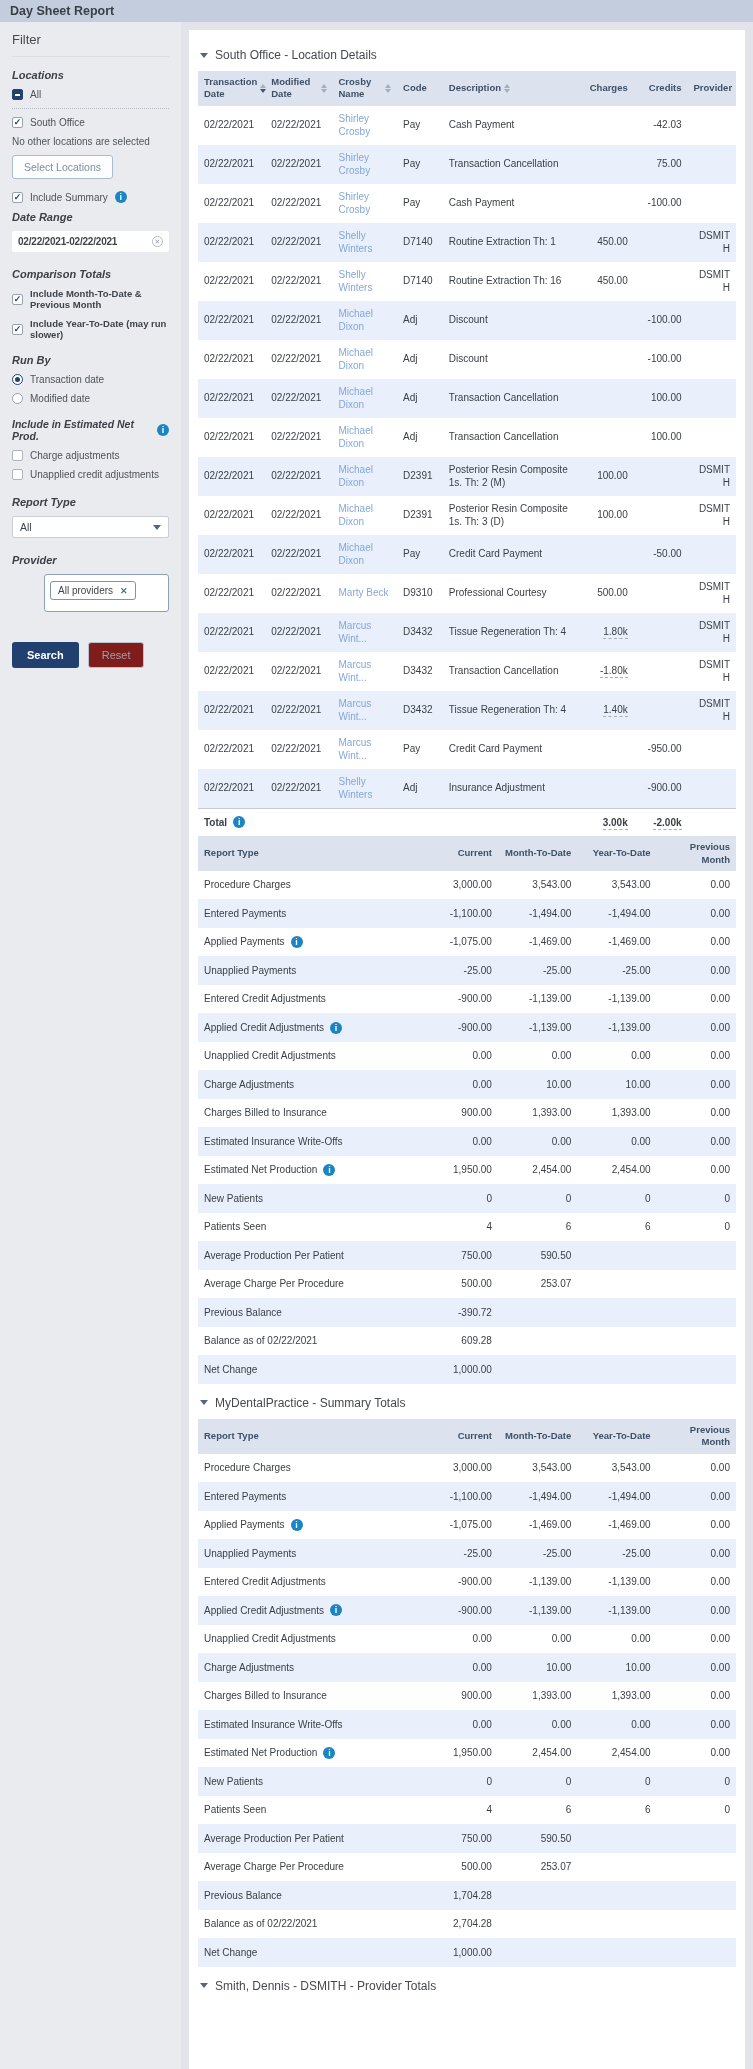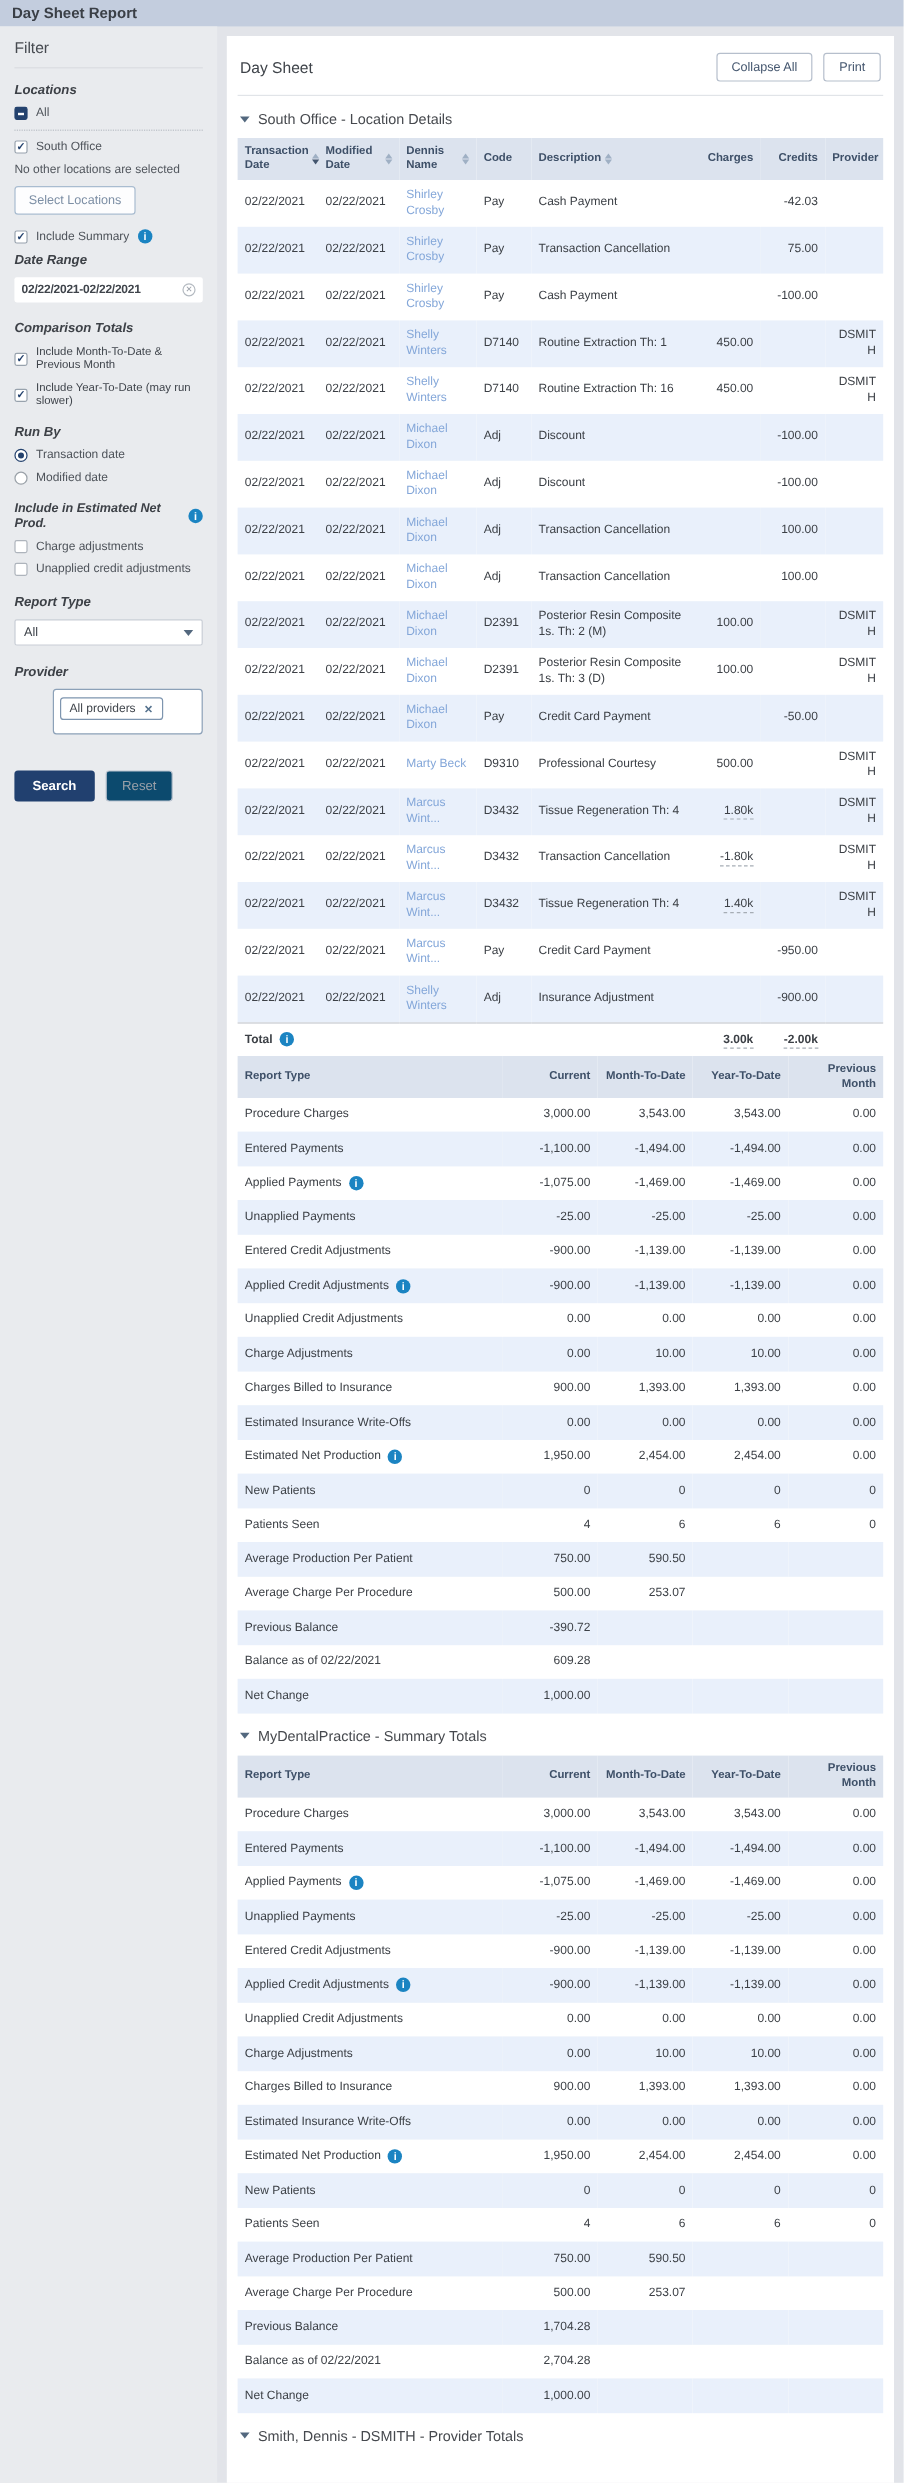--- a/index.html
+++ b/index.html
@@ -8,21 +8,21 @@
 
   
   .topbar { height:22px; background:#c3cdde; display:flex; align-items:center; padding-left:10px; }
   .topbar-title { font-size:12.5px; font-weight:bold; color:#3a3f46; }
 
   
   .sidebar { position:absolute; top:22px; left:0; width:181px; bottom:0; background:#e9ebee; padding:10px 12px; }
   .filter-title { font-size:13px; color:#464a50; padding-bottom:9px; border-bottom:1px solid #dadce0; margin-bottom:10px; }
   .group-label { font-size:11px; font-weight:bold; color:#3d4147; margin:12px 0 8px; display:flex; align-items:center; gap:5px;font-style:italic; }
   .opt-row { display:flex; align-items:center; gap:7px; margin:8px 0; font-size:10px; color:#4e535a; }
-  .opt-row.small-bold { font-size:9.5px; font-weight:normal; color:#3f444b; }
+  .opt-row.small-bold { font-size:9.5px; font-weight:bold; color:#3f444b; }
   .cb { width:11px; height:11px; min-width:11px; border:1px solid #aeb4bc; border-radius:2px; background:#fff; display:inline-flex; align-items:center; justify-content:center; }
   .cb.checked { border-color:#98a2ad; }
   .cb.checked::after { content:"\2713"; color:#24426e; font-size:9px; font-weight:bold; line-height:1; }
   .cb.indet { background:#24426e; border-color:#24426e; }
   .cb.indet::after { content:""; width:5px; height:2px; background:#fff; display:block; }
   .dotted-sep { border-top:1px dotted #b9bec5; margin:6px 0; }
   .note { font-size:10px; color:#51565d; margin:8px 0; }
   .btn-light { display:inline-block; background:#fdfdfe; border:1px solid #a9bcd0; border-radius:3px; color:#7d8fa5; font-size:10.5px; padding:5px 11px; cursor:pointer; }
   .info { display:inline-block; width:12px; height:12px; min-width:12px; border-radius:50%; background:#1b84c2; color:#fff; font-size:9px; font-weight:bold; text-align:center; line-height:12px; font-style:normal; }
   .info::after { content:"i"; }
@@ -32,21 +32,21 @@
   .radio { width:11px; height:11px; min-width:11px; border:1px solid #9aa1a8; border-radius:50%; background:#fff; display:inline-flex; align-items:center; justify-content:center; }
   .radio.sel { border-color:#24426e; }
   .radio.sel::after { content:""; width:5px; height:5px; border-radius:50%; background:#24426e; display:block; }
   .select-box { background:#fff; border:1px solid #c9ced6; border-radius:2px; height:22px; display:flex; align-items:center; justify-content:space-between; padding:0 7px; font-size:10.5px; color:#3f444b; }
   .caret-down { width:0; height:0; border-left:4px solid transparent; border-right:4px solid transparent; border-top:5px solid #53687e; }
   .provider-box { background:#fff; border:1px solid #8ca1b8; border-radius:3px; padding:5px; min-height:38px;margin-left:32px; }
   .chip { display:inline-flex; align-items:center; gap:7px; border:1px solid #7e95af; border-radius:3px; padding:3px 7px; font-size:10px; color:#3f444b; background:#fff; }
   .chip-x { color:#53708c; font-size:9px; font-weight:bold; }
   .btn-row { margin-top:30px; display:flex; gap:9px; }
   .btn-primary { background:#21406f; color:#fff; font-size:11px; font-weight:bold; border:none; border-radius:3px; padding:6px 15px; cursor:pointer; }
-  .btn-reset { background:#0c4a6e; color:#9aa0a8; font-size:11px; border:1px solid #bac3cf; border-radius:3px; padding:6px 13px; cursor:pointer; }
+  .btn-reset { background:#7f1d1d; color:#9aa0a8; font-size:11px; border:1px solid #bac3cf; border-radius:3px; padding:6px 13px; cursor:pointer; }
 
   
   .main { position:absolute; top:30px; left:189px; right:8px; bottom:0; background:#fff; padding:6px 9px 10px; }
   .main-title-row { display:flex; justify-content:space-between; align-items:center; padding:8px 2px 11px; border-bottom:1px solid #e1e4e8; }
   .main-title { font-size:13px; color:#3f444a; }
   .main-actions { display:flex; gap:9px; }
   .btn-outline { background:#fff; border:1px solid #b6bfcc; border-radius:3px; color:#44566e; font-size:10.5px; padding:5px 12px; cursor:pointer; }
   .section-header { display:flex; align-items:center; gap:7px; padding:12px 2px 9px; font-size:12px; color:#46494e; cursor:pointer; }
   .tri-down { width:0; height:0; border-left:4px solid transparent; border-right:4px solid transparent; border-top:5px solid #53687e; }
 
@@ -149,27 +149,20 @@
     </span>
   </div>
 
   <div class="btn-row">
     <button class="btn-primary">Search</button>
     <button class="btn-reset">Reset</button>
   </div>
 </div>
 
 <div class="main">
-  <div class="main-title-row">
-    <div class="main-title">Day Sheet</div>
-    <div class="main-actions">
-      <button class="btn-outline">Collapse All</button>
-      <button class="btn-outline">Print</button>
-    </div>
-  </div>
 
   <div class="section-header">
     <span class="tri-down"></span>
     <span>South Office - Location Details</span>
   </div>
   <table>
     <colgroup>
       <col style="width:12.5%">
         <col style="width:12.5%">
         <col style="width:12%">
@@ -194,21 +187,21 @@
           <span class="th-flex">
               <span>Modified Date</span>
           <span class="sort">
                 <i class="up"></i>
                 <i class="down"></i>
               </span>
             </span>
         </th>
         <th>
           <span class="th-flex">
-              <span>Dennis Name</span>
+              <span>Crosby Name</span>
           <span class="sort">
                 <i class="up"></i>
                 <i class="down"></i>
               </span>
             </span>
         </th>
         <th><span>Code</span></th>
         <th>
           <span class="th-flex">
               <span>Description</span>

